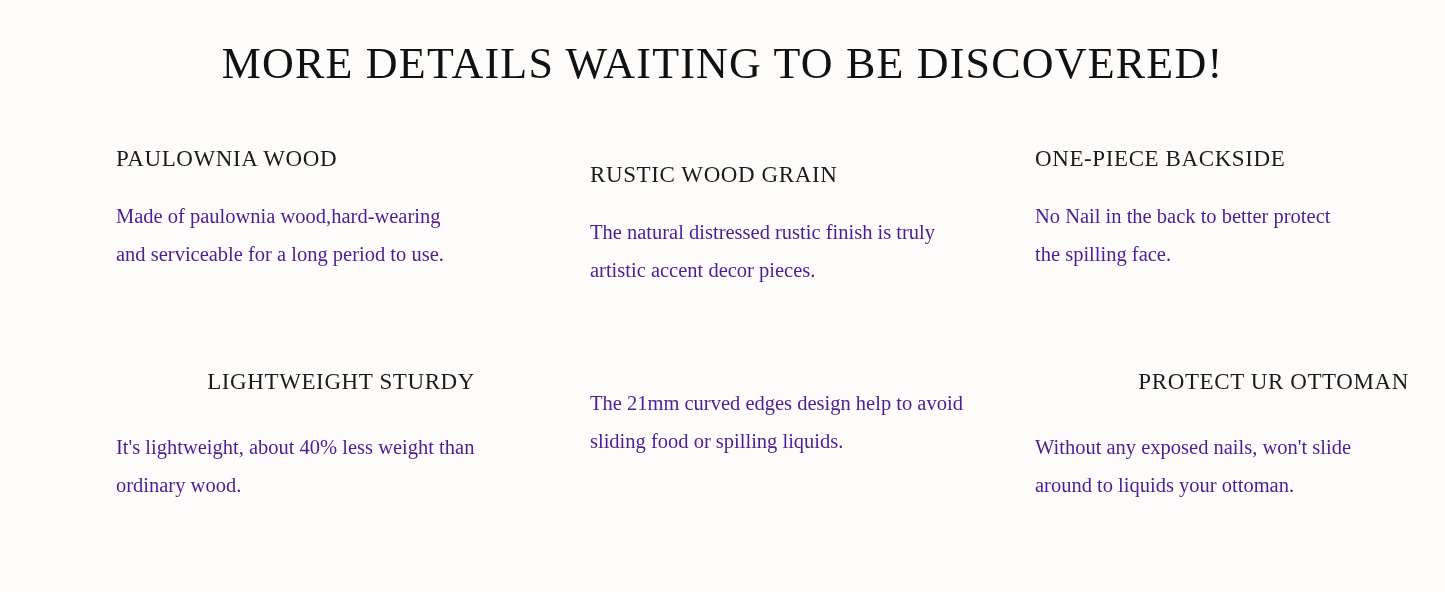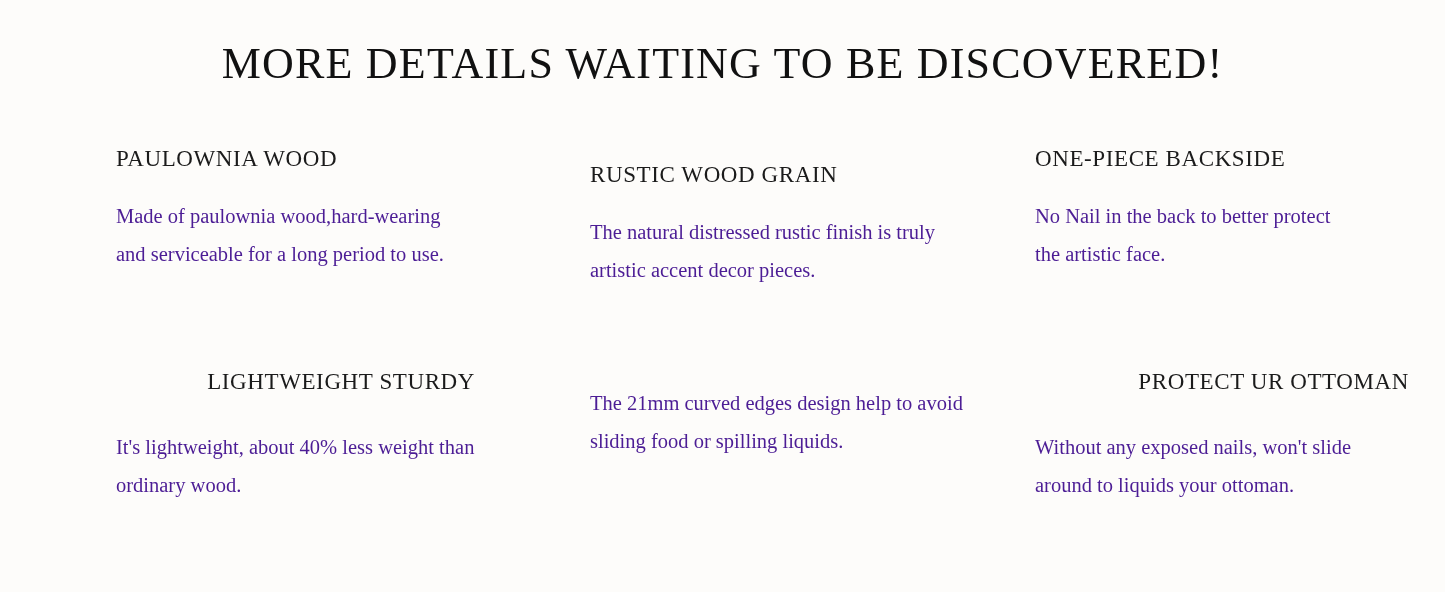--- a/index.html
+++ b/index.html
@@ -82,21 +82,21 @@
       <p class="feature-desc">Made of paulownia wood,hard-wearing and serviceable for a long period to use.</p>
     </div>
 
     <div class="cell col2 row1">
       <div class="feature-title">RUSTIC WOOD GRAIN</div>
       <p class="feature-desc">The natural distressed rustic finish is truly artistic accent decor pieces.</p>
     </div>
 
     <div class="cell col3 row1">
       <div class="feature-title">ONE-PIECE BACKSIDE</div>
-      <p class="feature-desc">No Nail in the back to better protect the artistic face.</p>
+      <p class="feature-desc">No Nail in the back to better protect the spilling face.</p>
     </div>
 
     <div class="cell col1 row2">
       <div class="feature-title">LIGHTWEIGHT STURDY</div>
       <p class="feature-desc">It's lightweight, about 40% less weight than ordinary wood.</p>
     </div>
 
     <div class="cell col2 row2">
       <p class="feature-desc">The 21mm curved edges design help to avoid sliding food or spilling liquids.</p>
     </div>

